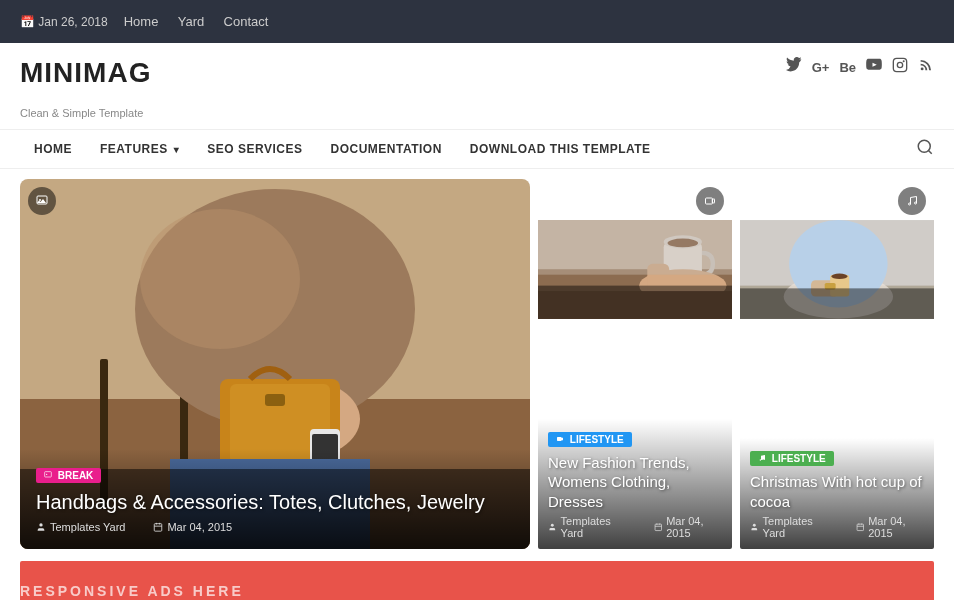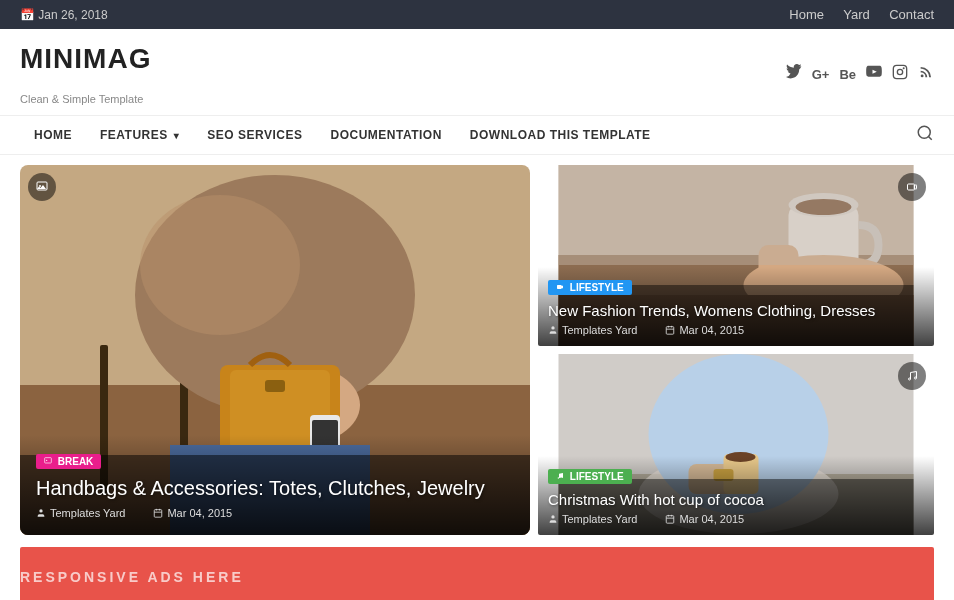--- a/index.html
+++ b/index.html
@@ -3,38 +3,37 @@
   <meta charset="utf-8">
   <style>
     * { margin: 0; padding: 0; box-sizing: border-box; }
     body { font-family: Arial, sans-serif; background: #fff; width: 954px; overflow-x: hidden; }
 
     
     .top-bar {
       background: #2d3340;
       color: #aaa;
       font-size: 12px;
-      padding: 7px 20px;
-      display: flex;
-      justify-content: space-between;
+      padding: 14px 20px;
+      display: flex;
       align-items: center;
     }
     .top-bar-date { color: #ccc; font-size: 12px; }
     .top-bar-nav a {
       color: #ccc;
       text-decoration: none;
       margin-left: 16px;
       font-size: 13px;
     }
 
     
     .header {
       display: flex;
       justify-content: space-between;
-      align-items: center;
+      align-items: flex-start;
       padding: 14px 20px 10px 20px;
       border-bottom: 1px solid #eee;
     }
     .logo-area .logo-title {
       font-size: 28px;
       font-weight: 900;
       color: #222;
       letter-spacing: 1px;
       text-transform: uppercase;
     }
@@ -142,21 +141,20 @@
       display: flex;
       gap: 28px;
       align-items: center;
     }
     .article-meta span { display: flex; align-items: center; gap: 4px; }
 
     
     .right-column {
       flex: 1;
       display: flex;
-      flex-direction: column;
       gap: 8px;
     }
     .article-small {
       position: relative;
       overflow: hidden;
       border-radius: 2px;
       flex: 1;
     }
     .article-small .article-img-sm {
       width: 100%;

